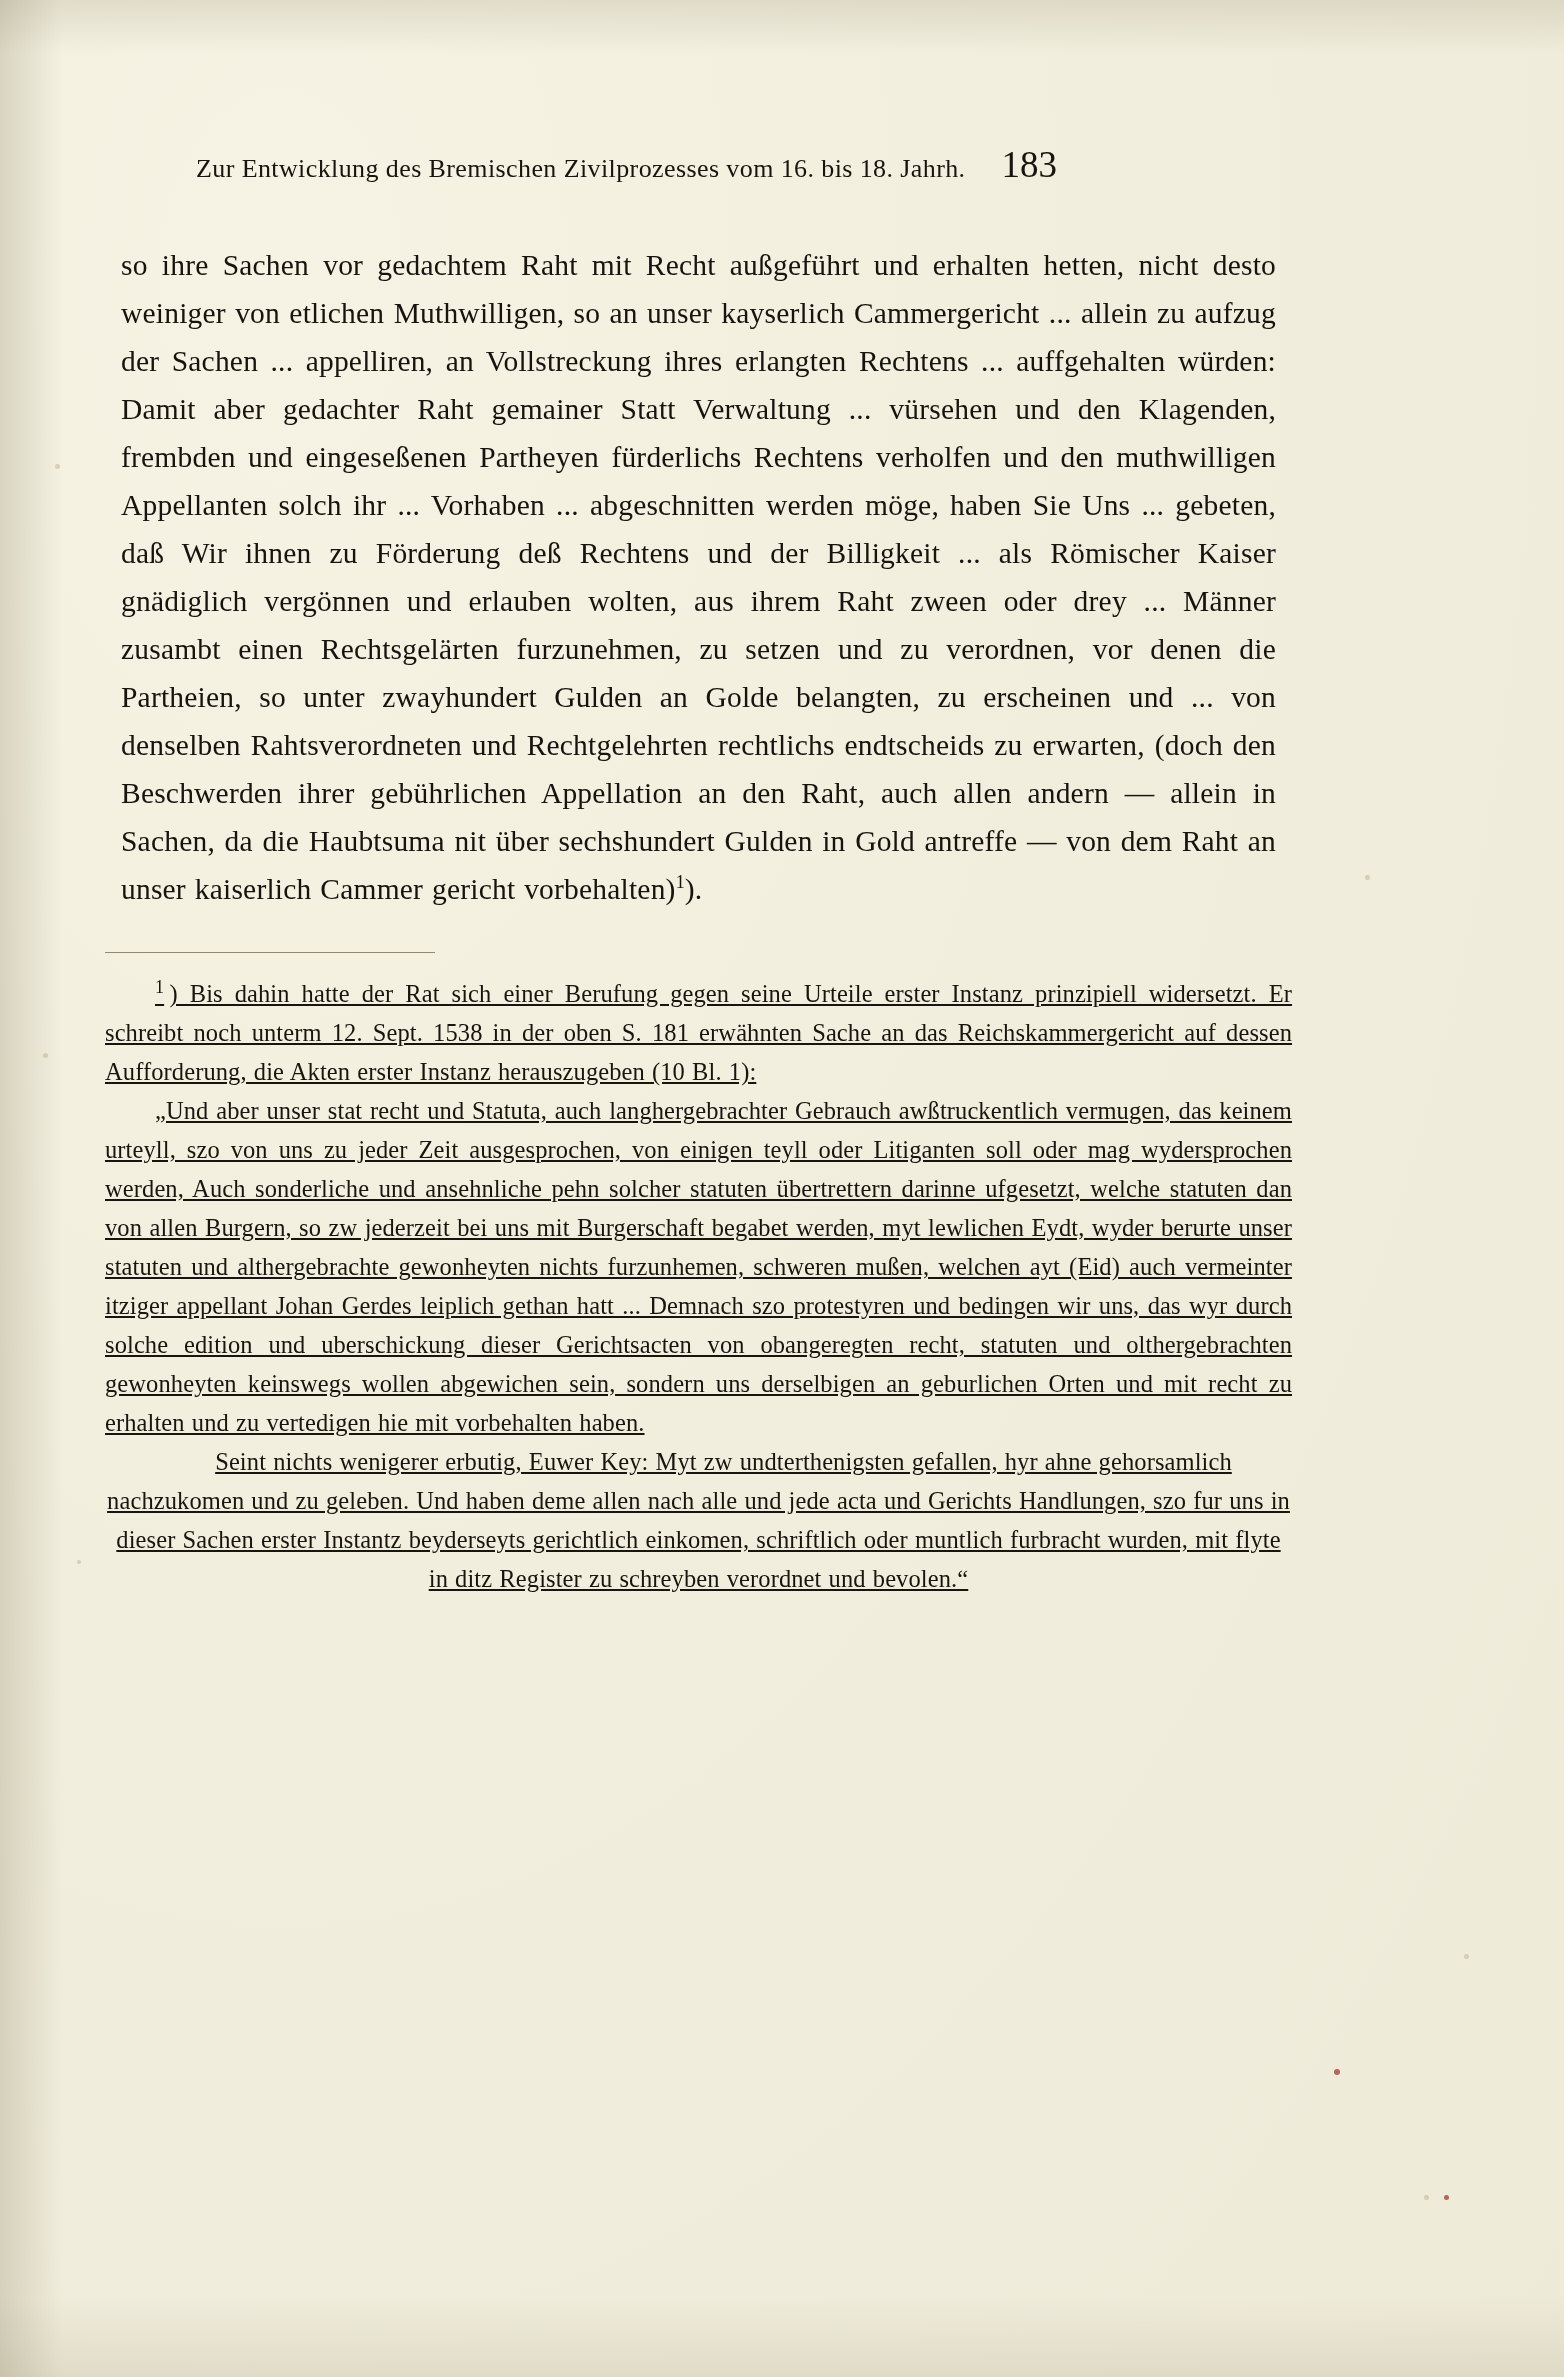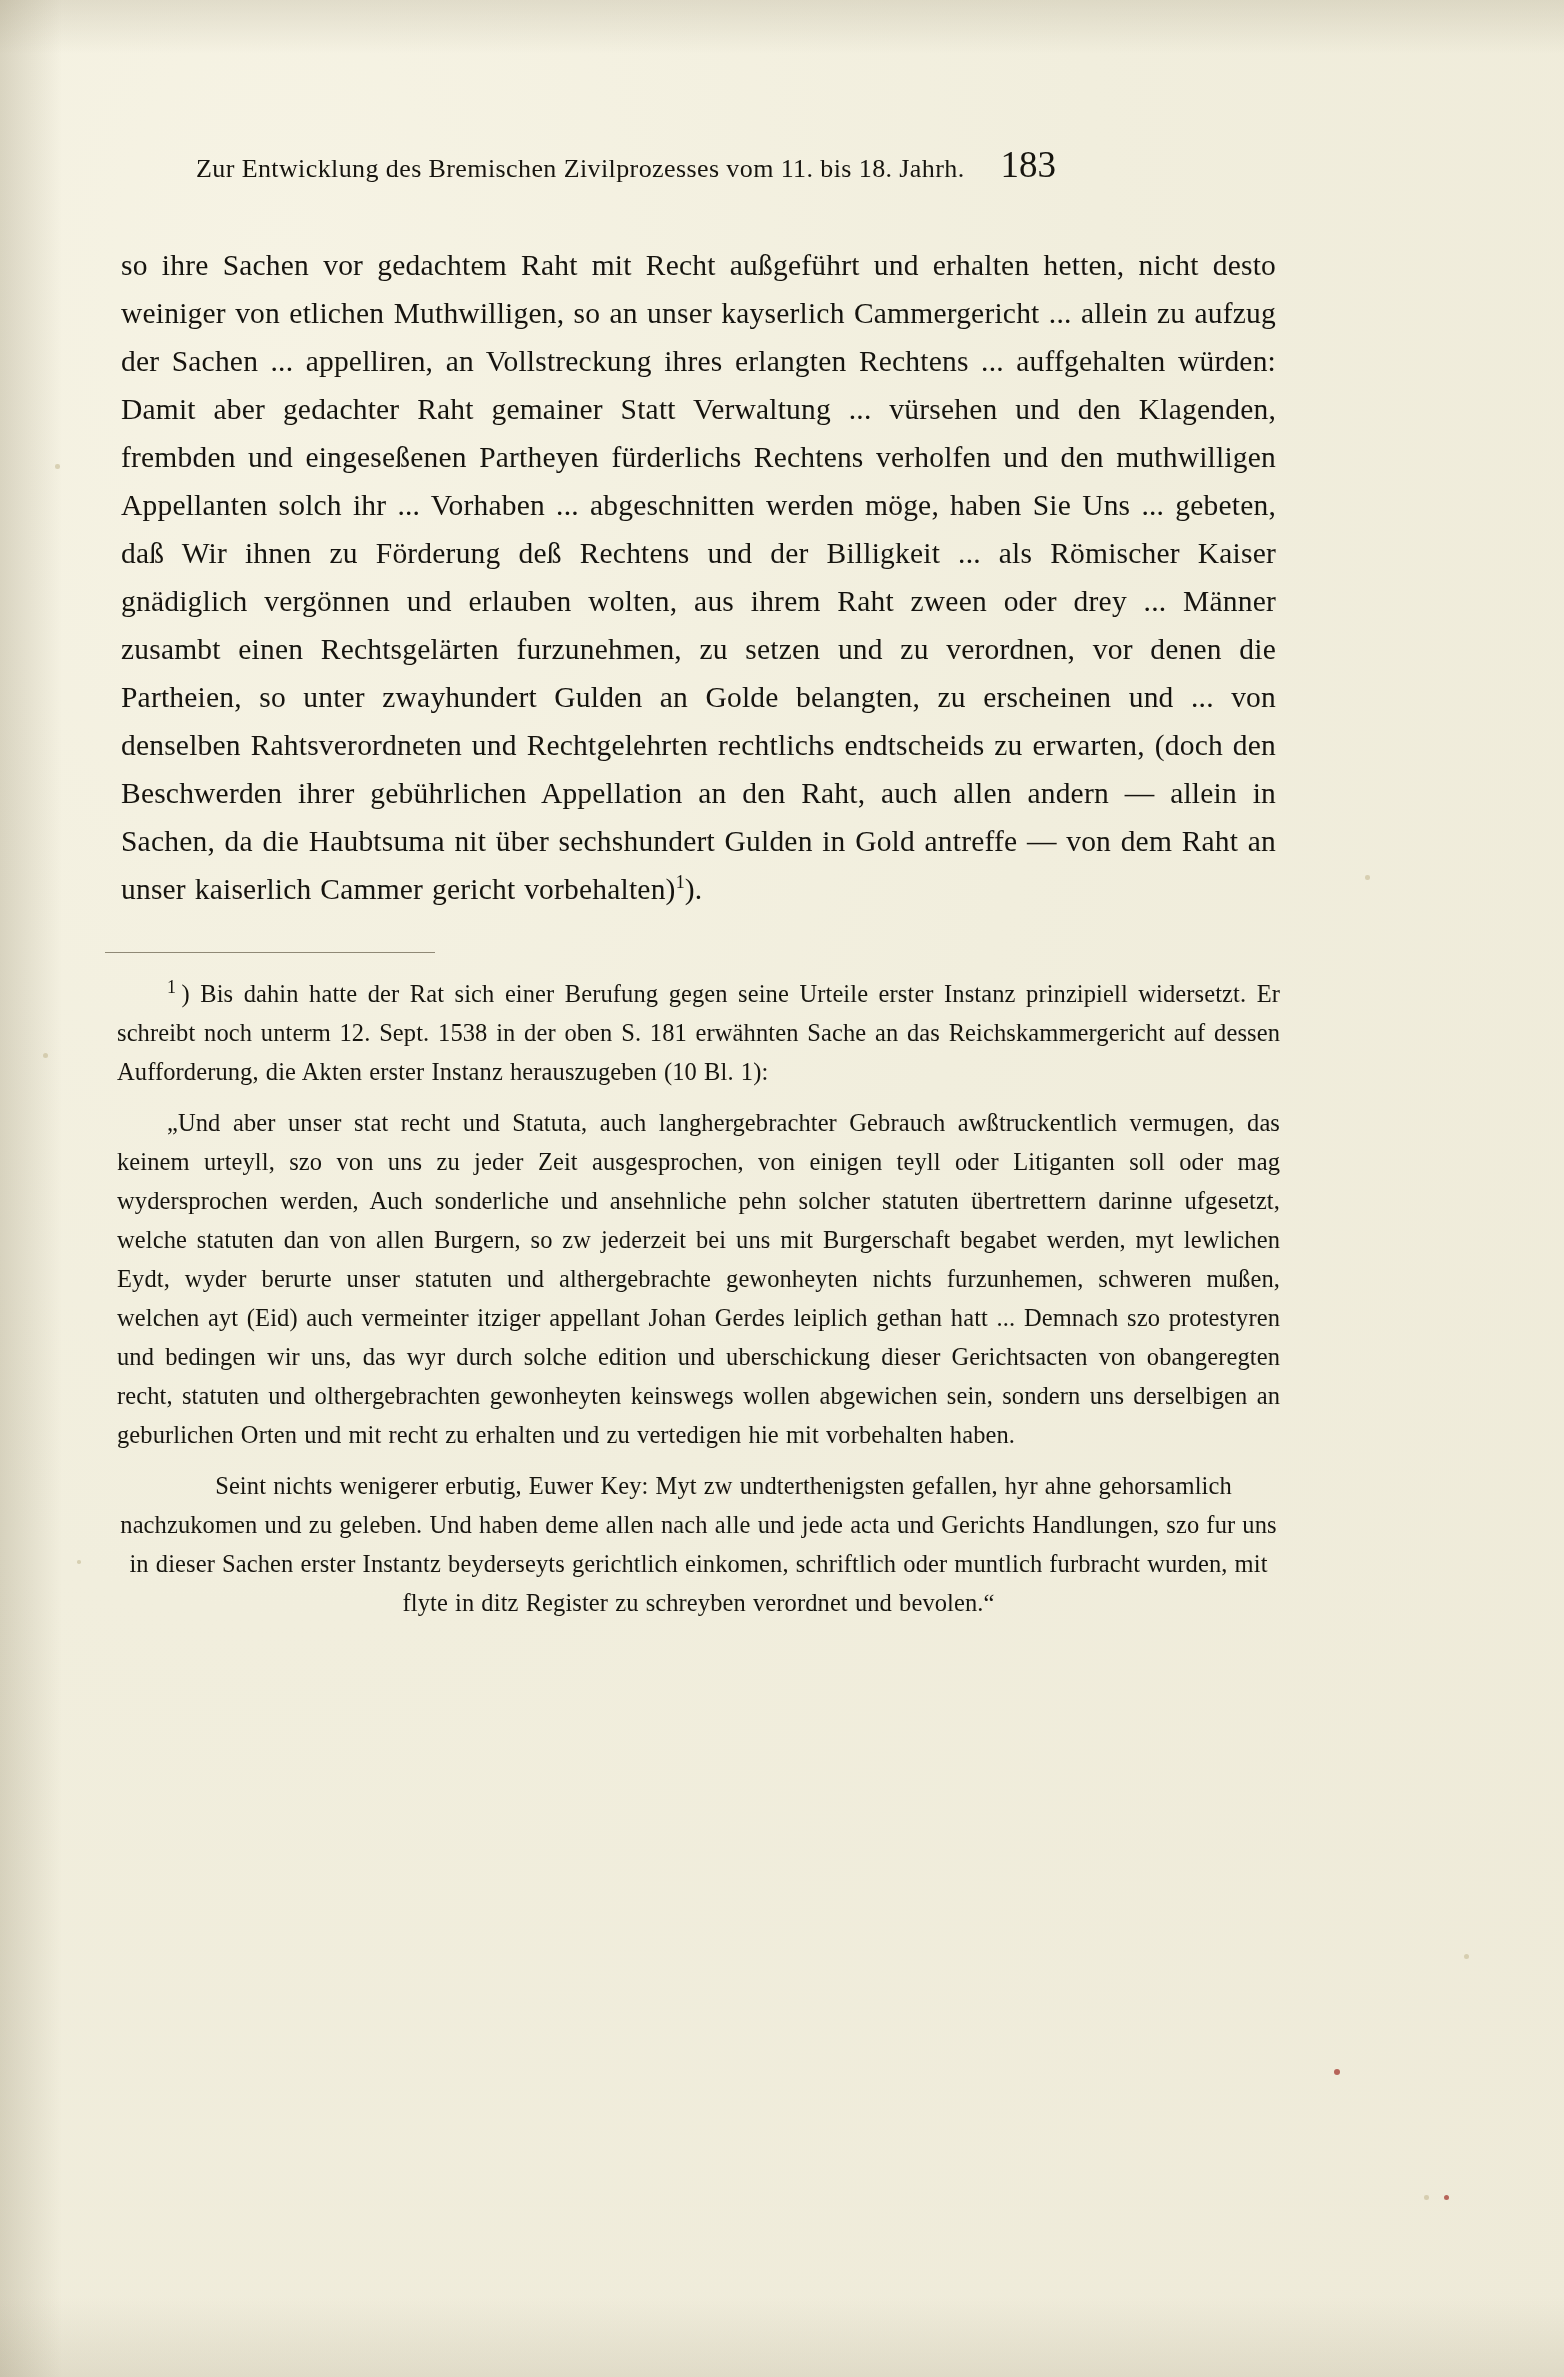--- a/index.html
+++ b/index.html
@@ -71,21 +71,22 @@
   }
   .footnote {
     font-size: 24.5px;
     line-height: 39px;
     text-align: justify;
     color: #17150f;
     letter-spacing: 0.1px;
     word-spacing: 0.9px;
   }
   .footnote p {
-    margin: 12px;
+    margin: 0;
+    text-decoration: underline;
   }
   .footnote p.indent {
     text-indent: 50px;
   }
   .footnote p.last {
     text-align: center;
   }
   .fn-marker {
     font-size: 18px;
     vertical-align: super;
@@ -135,21 +136,21 @@
   <div class="speck" style="left:77px;  top:1560px; width:3.6px;  height:3.6px;"></div>
   <div class="speck" style="left:1365px;top:875px;  width:4.5px;  height:4.5px;"></div>
   <div class="speck" style="left:1464px;top:1954px; width:5.4px;  height:5.4px;"></div>
   <div class="speck" style="left:1424px;top:2195px; width:4.5px;  height:4.5px;"></div>
   <div class="mark-red" style="left:1334px; top:2069px;"></div>
   <div class="mark-red" style="left:1444px; top:2195px; width:5.4px; height:5.4px;"></div>
 
   <div class="content">
 
     <div class="running-head">
-      <span>Zur Entwicklung des Bremischen Zivilprozesses vom 11. bis 18. Jahrh.</span><span class="pageno">183</span>
+      <span>Zur Entwicklung des Bremischen Zivilprozesses vom 16. bis 18. Jahrh.</span><span class="pageno">183</span>
     </div>
 
     <div class="body-text">
       <p><span>so ihre Sachen vor gedachtem Raht mit Recht außgeführt und erhalten hetten, nicht desto weiniger von etlichen Muthwilligen, so an unser kayserlich Cammergericht ... allein zu aufzug der Sachen ... appelliren, an Vollstreckung ihres erlangten Rechtens ... auffgehalten würden: Damit aber gedachter Raht gemainer Statt Verwaltung ... vürsehen und den Klagenden, frembden und eingeseßenen Partheyen fürderlichs Rechtens verholfen und den muthwilligen Appellanten solch ihr ... Vorhaben ... abgeschnitten werden möge, haben Sie Uns ... gebeten, daß Wir ihnen zu Förderung deß Rechtens und der Billigkeit ... als Römischer Kaiser gnädiglich vergönnen und erlauben wolten, aus ihrem Raht zween oder drey ... Männer zusambt einen Rechtsgelärten furzunehmen, zu setzen und zu verordnen, vor denen die Partheien, so unter zwayhundert Gulden an Golde belangten, zu erscheinen und ... von denselben Rahtsverordneten und Rechtgelehrten rechtlichs endtscheids zu erwarten, (doch den Beschwerden ihrer gebührlichen Appellation an den Raht, auch allen andern — allein in Sachen, da die Haubtsuma nit über sechshundert Gulden in Gold antreffe — von dem Raht an unser kaiserlich Cammer gericht vorbehalten)</span><span class="sup">1</span><span>).</span></p>
     </div>
 
     <div class="footnote-rule"></div>
 
     <div class="footnote">
       <p class="indent"><span class="fn-marker">1</span><span>) Bis dahin hatte der Rat sich einer Berufung gegen seine Urteile erster Instanz prinzipiell widersetzt. Er schreibt noch unterm 12. Sept. 1538 in der oben S. 181 erwähnten Sache an das Reichskammergericht auf dessen Aufforderung, die Akten erster Instanz herauszugeben (10 Bl. 1):</span></p>

